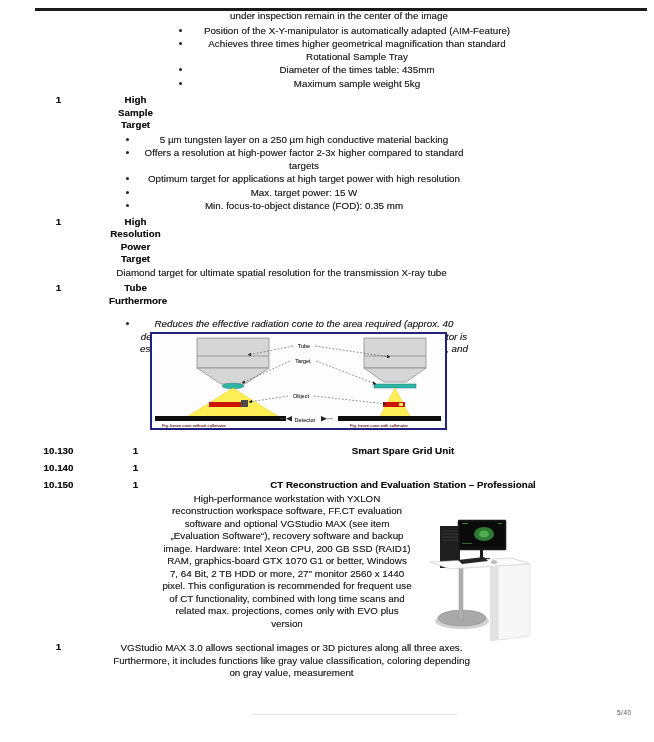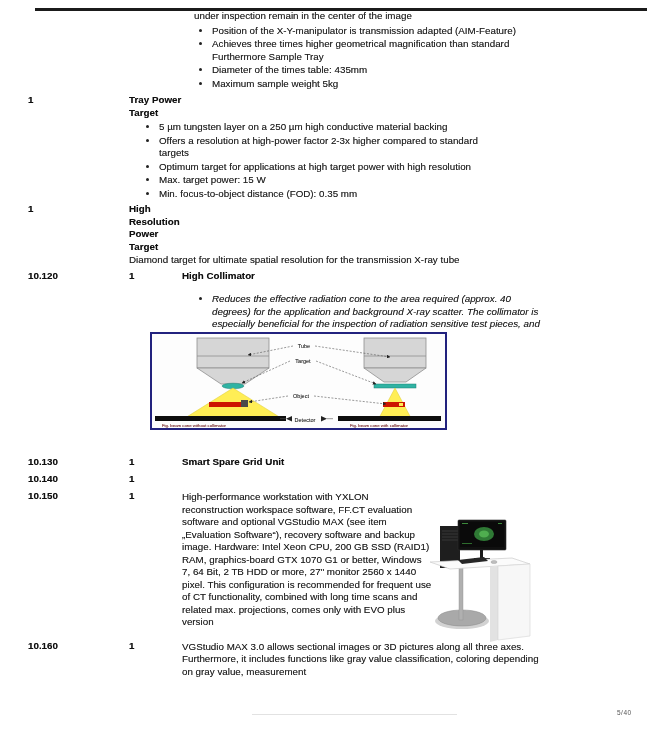--- a/index.html
+++ b/index.html
@@ -4,34 +4,34 @@
 <style>
   html,body{margin:0;padding:0;}
   body{
     width:654px;height:742px;position:relative;background:#ffffff;overflow:hidden;
     font-family:"Liberation Sans","DejaVu Sans",sans-serif;
     font-size:9.8px;line-height:12.5px;color:#222;
     text-shadow:0 0 .3px rgba(40,40,40,.55);
   }
   #top-rule{position:absolute;left:35px;top:8px;width:612px;height:3px;background:#1b1b1b;}
   #content{padding-top:10px;}
-  .row{display:grid;grid-template-columns:101px 53px 1fr;padding-left:28px;padding-right:10px;}
+  .row{display:grid;grid-template-columns:101px 53px 1fr;padding-left:8px;padding-right:10px;text-align:center;}
   .no,.qty,.title{font-weight:bold;color:#0f0f0f;}
   .desc-cell{min-width:0;}
   ul.bullets{margin:2px 0 0 0;padding-left:30px;list-style:disc outside;width:330px;}
   ul.bullets li{margin:0 0 1px 0;}
   .cont-line{margin-left:12px;width:330px;}
   .para{margin:1px 0 0 0;width:345px;}
   .para-10150{margin:1px 0 4px 0;width:250px;}
   .para-10160{margin:1px 0 0 0;width:365px;}
   .mt-10100{margin-top:3px;}
   .mt-10110{margin-top:2px;}
   .mt-10120{margin-top:3px;}
   .gap-10120 ul.bullets{margin-top:11px;font-style:italic;}
-  .mt-10130{margin-top:112px;}
+  .mt-10130{margin-top:76px;}
   .mt-next{margin-top:4.5px;}
   .mt-10160{margin-top:7px;}
   #figure-box{
     position:absolute;left:150px;top:332px;width:293px;height:94px;
     border:2px solid #22227e;background:#fdfdfd;
   }
   #figure-box svg{display:block;}
   #workstation{position:absolute;left:428px;top:512px;}
   #footer-rule{position:absolute;left:252px;top:714px;width:205px;height:1px;background:#e2e2e2;}
   #page-number{
@@ -46,55 +46,54 @@
 <div id="top-rule"></div>
 
 <div id="content">
 
   <div class="row">
     <div class="no"></div>
     <div class="qty"></div>
     <div class="desc-cell">
       <div class="cont-line">under inspection remain in the center of the image</div>
       <ul class="bullets">
-        <li>Position of the X-Y-manipulator is transmission adapted (AIM-Feature)</li>
-        <li>Achieves three times higher geometrical magnification than standard Furthermore Sample Tray</li>
+        <li>Position of the X-Y-manipulator is automatically adapted (AIM-Feature)</li>
+        <li>Achieves three times higher geometrical magnification than standard Rotational Sample Tray</li>
         <li>Diameter of the times table: 435mm</li>
         <li>Maximum sample weight 5kg</li>
       </ul>
     </div>
   </div>
 
   <div class="row mt-10100">
     <div class="qty">1</div>
     <div class="desc-cell">
-      <div class="title">Tray Power Target</div>
+      <div class="title">High Sample Target</div>
       <ul class="bullets">
         <li>5 µm tungsten layer on a 250 µm high conductive material backing</li>
         <li>Offers a resolution at high-power factor 2-3x higher compared to standard targets</li>
         <li>Optimum target for applications at high target power with high resolution</li>
         <li>Max. target power: 15 W</li>
         <li>Min. focus-to-object distance (FOD): 0.35 mm</li>
       </ul>
     </div>
   </div>
 
   <div class="row mt-10110">
     <div class="qty">1</div>
     <div class="desc-cell">
       <div class="title">High Resolution Power Target</div>
       <div class="para">Diamond target for ultimate spatial resolution for the transmission X-ray tube</div>
     </div>
   </div>
 
   <div class="row mt-10120 gap-10120">
-    <div class="no">10.120</div>
-    <div class="qty">1</div>
-    <div class="desc-cell">
-      <div class="title">High Collimator</div>
+    <div class="qty">1</div>
+    <div class="desc-cell">
+      <div class="title">Tube Furthermore</div>
       <ul class="bullets">
         <li>Reduces the effective radiation cone to the area required (approx. 40 degrees) for the application and background X-ray scatter. The collimator is especially beneficial for the inspection of radiation sensitive test pieces, and high density samples</li>
       </ul>
     </div>
   </div>
 
   <div class="row mt-10130">
     <div class="no">10.130</div>
     <div class="qty">1</div>
     <div class="desc-cell">
@@ -104,26 +103,26 @@
 
   <div class="row mt-next">
     <div class="no">10.140</div>
     <div class="qty">1</div>
   </div>
 
   <div class="row mt-next">
     <div class="no">10.150</div>
     <div class="qty">1</div>
     <div class="desc-cell">
+      <div class="title">CT Reconstruction and Evaluation Station – Professional</div>
       <div class="para-10150">High-performance workstation with YXLON reconstruction workspace software, FF.CT evaluation software and optional VGStudio MAX (see item „Evaluation Software“), recovery software and backup image. Hardware: Intel Xeon CPU, 200 GB SSD (RAID1) RAM, graphics-board GTX 1070 G1 or better, Windows 7, 64 Bit, 2 TB HDD or more, 27" monitor 2560 x 1440 pixel. This configuration is recommended for frequent use of CT functionality, combined with long time scans and related max. projections, comes only with EVO plus version</div>
     </div>
   </div>
 
   <div class="row mt-10160">
-    <div class="no">10.160</div>
     <div class="qty">1</div>
     <div class="desc-cell">
       <div class="para-10160">VGStudio MAX 3.0 allows sectional images or 3D pictures along all three axes. Furthermore, it includes functions like gray value classification, coloring depending on gray value, measurement</div>
     </div>
   </div>
 
 </div>
 
 <div id="figure-box">
   <svg width="293" height="94" viewBox="0 0 293 94">

